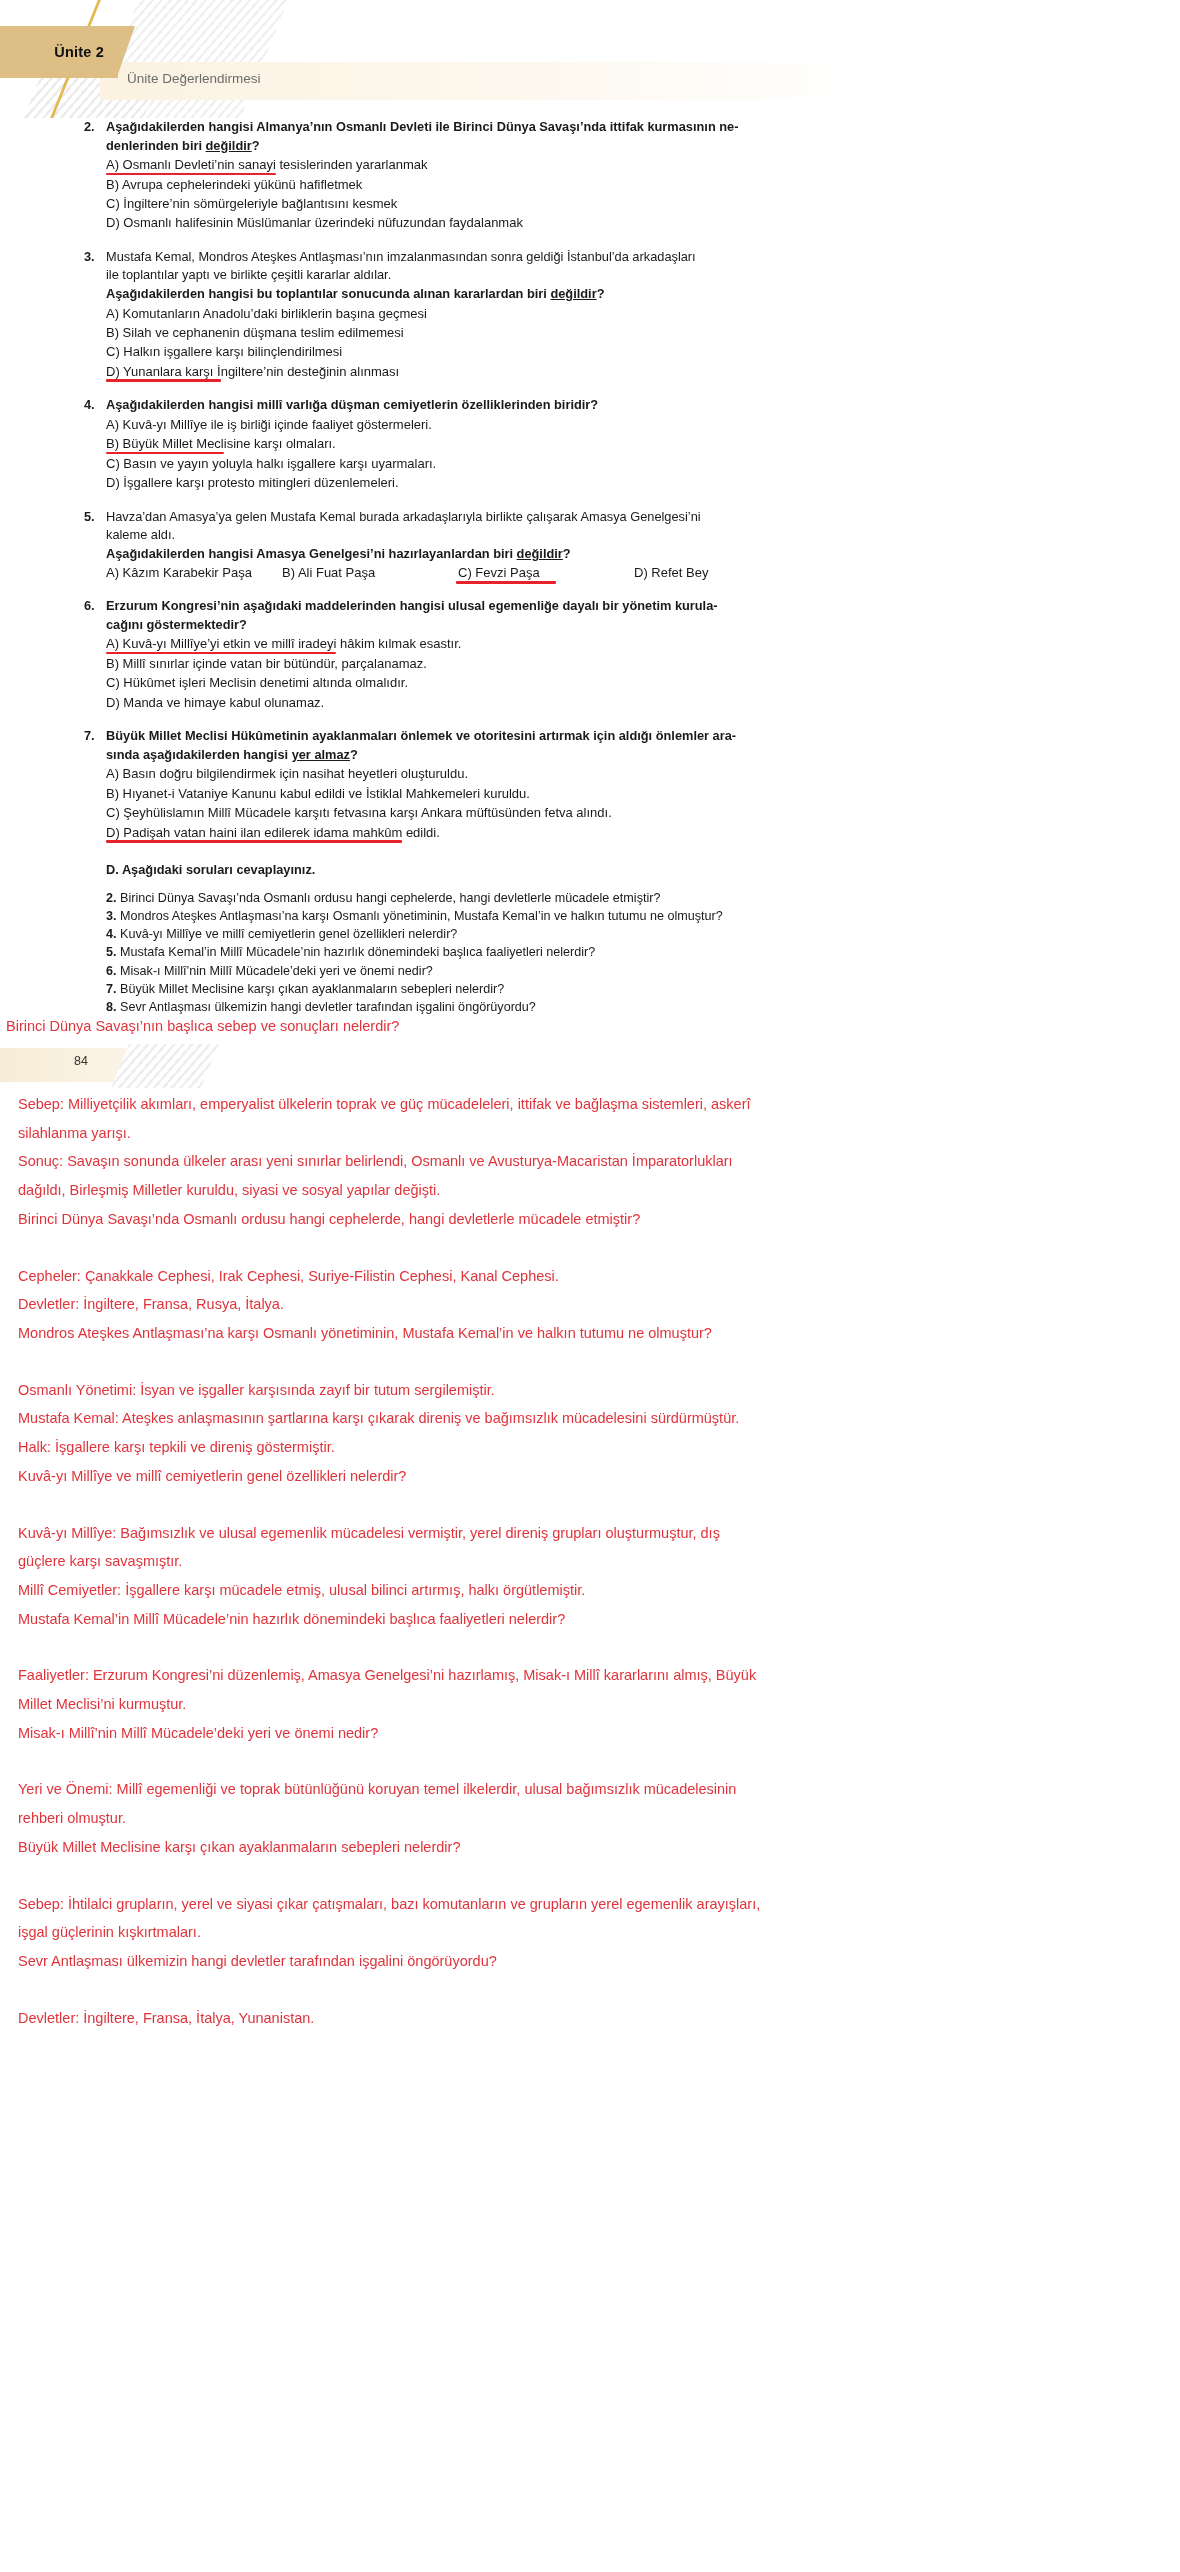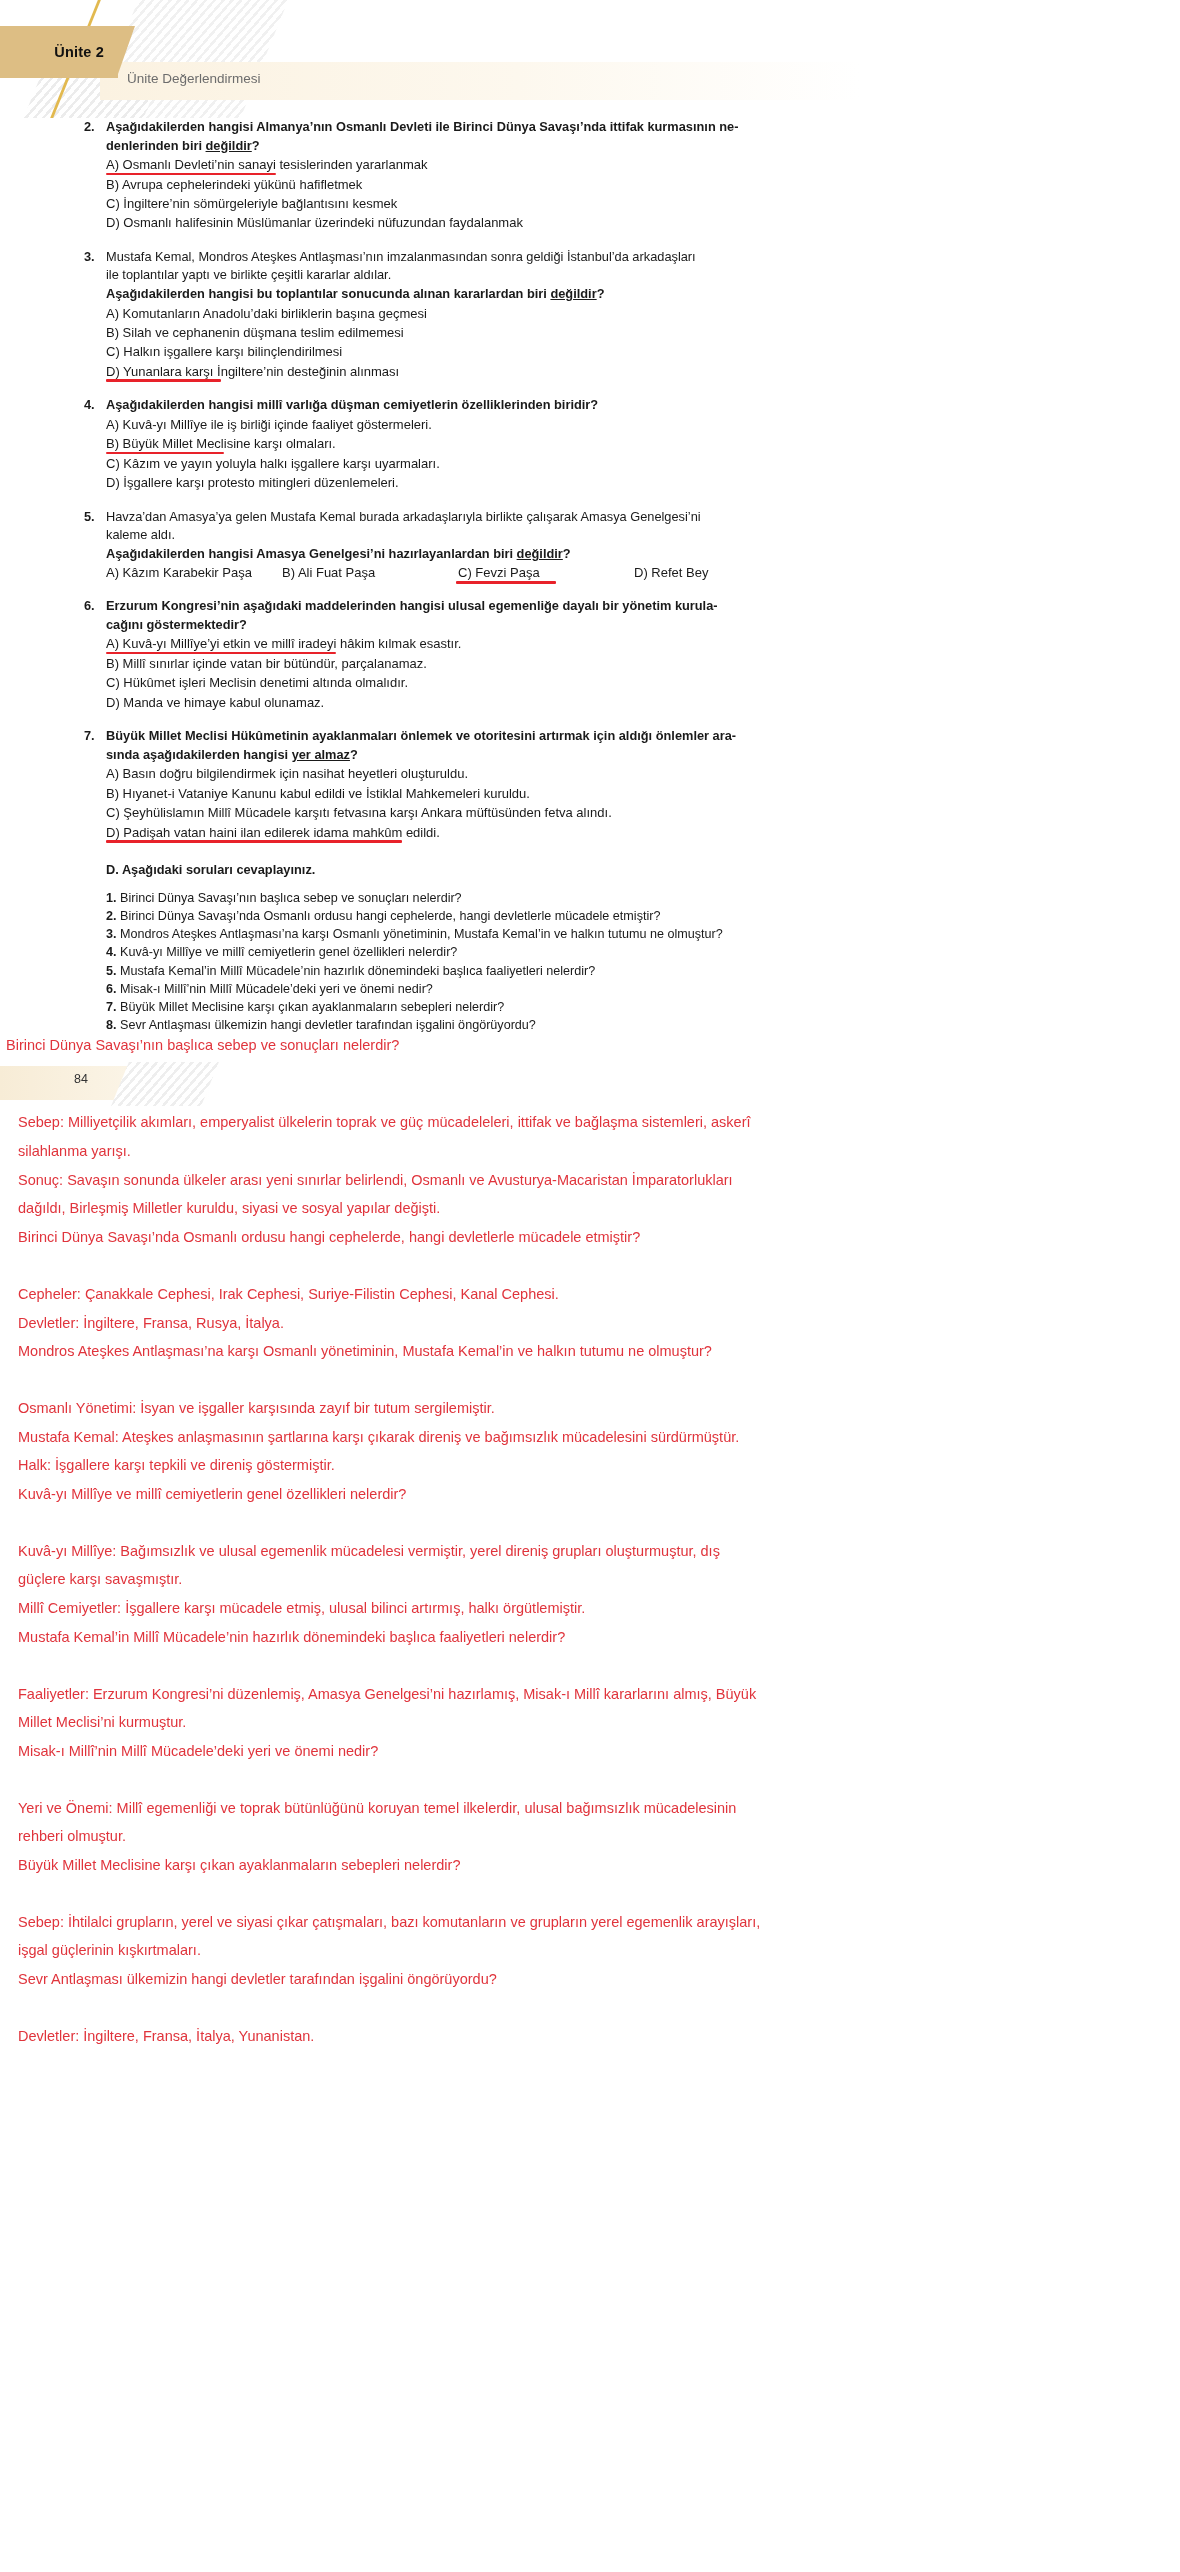--- a/index.html
+++ b/index.html
@@ -254,21 +254,21 @@
       </div>
     </div>
     <div class="q-block">
       <div class="q-head">
         <span class="q-num">4.</span>
         <span class="q-stem">Aşağıdakilerden hangisi millî varlığa düşman cemiyetlerin özelliklerinden biridir?</span>
       </div>
       <div class="opts">
         <div class="opt"><span>A) Kuvâ-yı Millîye ile iş birliği içinde faaliyet göstermeleri.</span></div>
         <div class="opt hl"><span class="mark">B) Büyük Millet Mecl</span><span>isine karşı olmaları.</span></div>
-        <div class="opt"><span>C) Kâzım ve yayın yoluyla halkı işgallere karşı uyarmaları.</span></div>
+        <div class="opt"><span>C) Basın ve yayın yoluyla halkı işgallere karşı uyarmaları.</span></div>
         <div class="opt"><span>D) İşgallere karşı protesto mitingleri düzenlemeleri.</span></div>
       </div>
     </div>
     <div class="q-block">
       <div class="q-head">
         <span class="q-num">5.</span>
         <span class="q-stem q-stem-normal">Havza’dan Amasya’ya gelen Mustafa Kemal burada arkadaşlarıyla birlikte çalışarak Amasya Genelgesi’ni</span>
       </div>
       <div class="q-sub" style="font-weight: normal;">kaleme aldı.</div>
       <div class="q-sub"><span>Aşağıdakilerden hangisi Amasya Genelgesi’ni hazırlayanlardan biri </span><span class="u">değildir</span><span>?</span></div>
@@ -304,21 +304,20 @@
         <div class="opt"><span>C) Şeyhülislamın Millî Mücadele karşıtı fetvasına karşı Ankara müftüsünden fetva alındı.</span></div>
         <div class="opt hl"><span class="mark">D) Padişah vatan haini ilan edilerek idama mahkûm</span><span> edildi.</span></div>
       </div>
     </div>
   </div>
 
 <div class="questions">
   <div class="section-d">
     <div class="section-d-title">D. Aşağıdaki soruları cevaplayınız.</div>
     <div id="sd-list">
-        <div class="sd-item"><b>1. </b><span>Birinci Dünya Savaşı’nın başlıca sebep ve sonuçları nelerdir?</span></div>
         <div class="sd-item"><b>2. </b><span>Birinci Dünya Savaşı’nda Osmanlı ordusu hangi cephelerde, hangi devletlerle mücadele etmiştir?</span></div>
         <div class="sd-item"><b>3. </b><span>Mondros Ateşkes Antlaşması’na karşı Osmanlı yönetiminin, Mustafa Kemal’in ve halkın tutumu ne olmuştur?</span></div>
         <div class="sd-item"><b>4. </b><span>Kuvâ-yı Millîye ve millî cemiyetlerin genel özellikleri nelerdir?</span></div>
         <div class="sd-item"><b>5. </b><span>Mustafa Kemal’in Millî Mücadele’nin hazırlık dönemindeki başlıca faaliyetleri nelerdir?</span></div>
         <div class="sd-item"><b>6. </b><span>Misak-ı Millî’nin Millî Mücadele’deki yeri ve önemi nedir?</span></div>
         <div class="sd-item"><b>7. </b><span>Büyük Millet Meclisine karşı çıkan ayaklanmaların sebepleri nelerdir?</span></div>
         <div class="sd-item"><b>8. </b><span>Sevr Antlaşması ülkemizin hangi devletler tarafından işgalini öngörüyordu?</span></div>
       </div>
   </div>
 </div>

